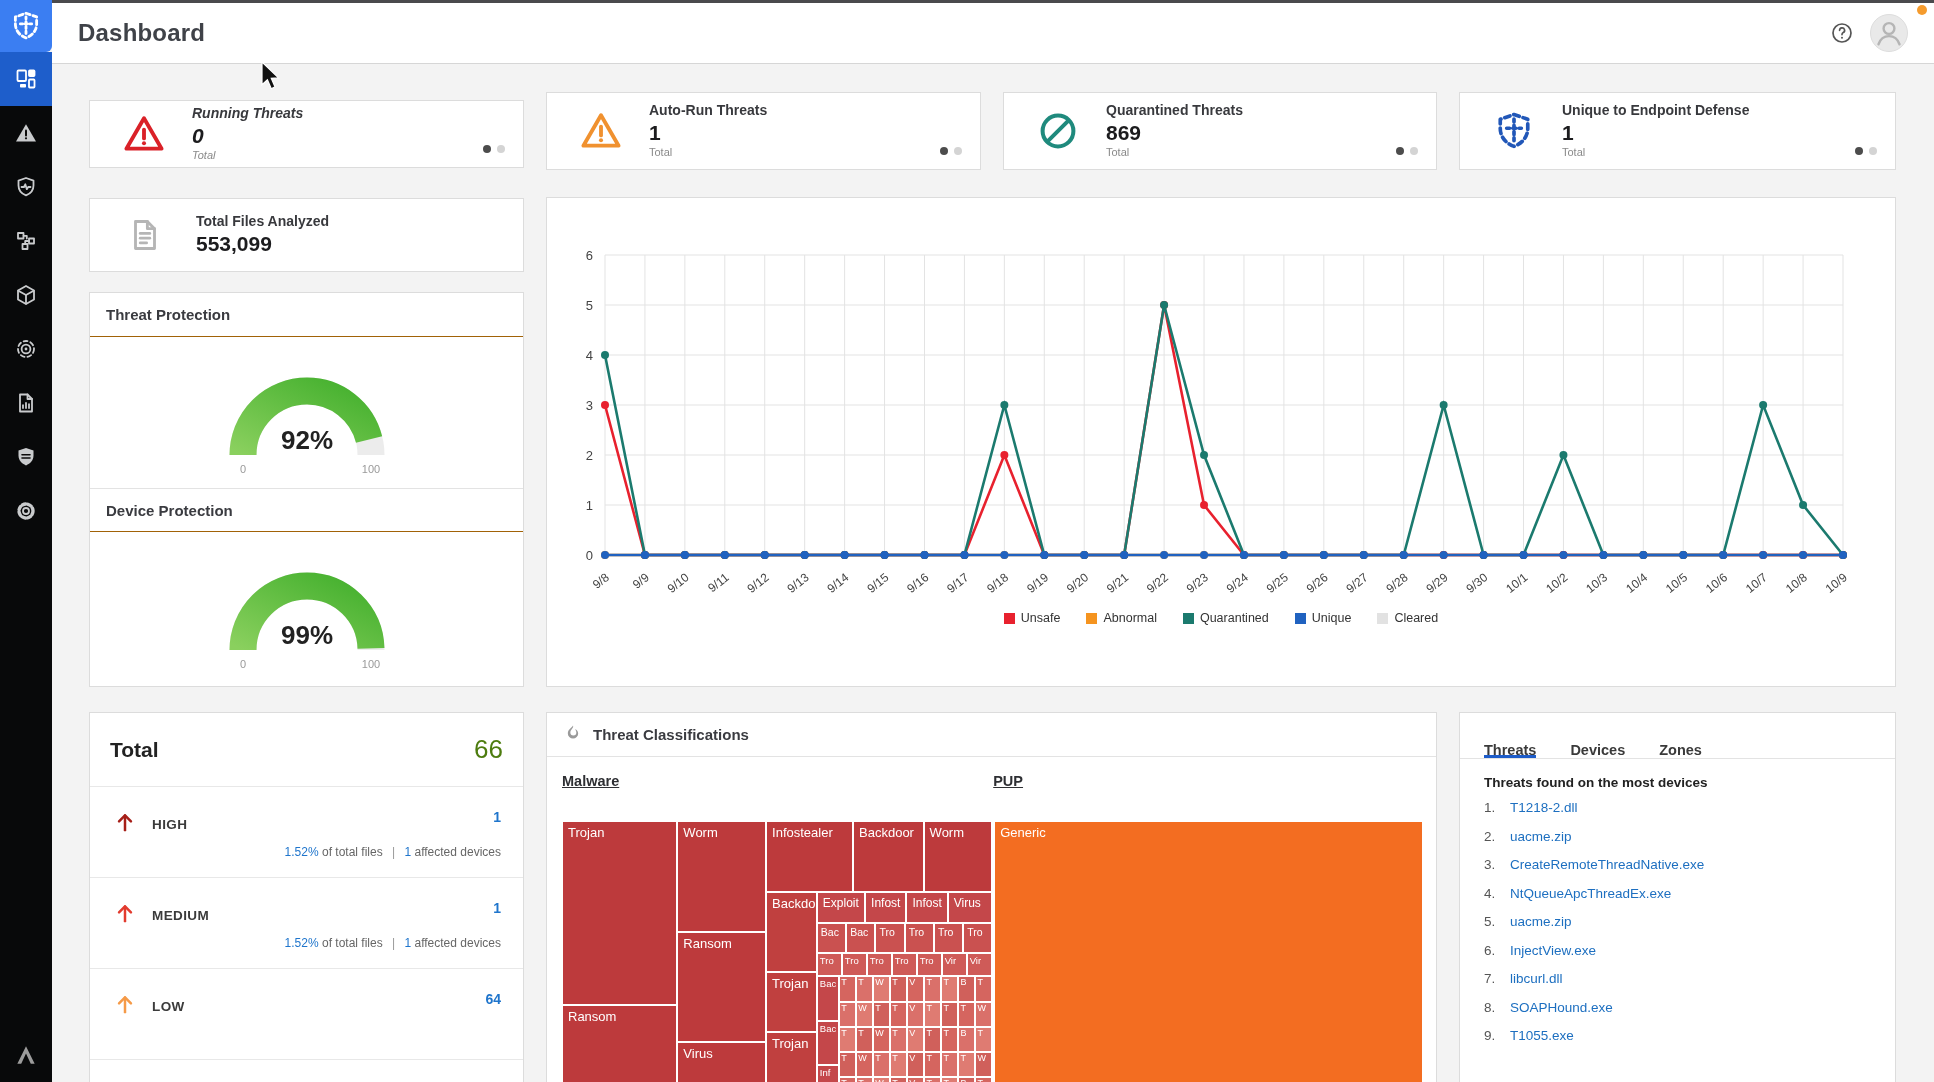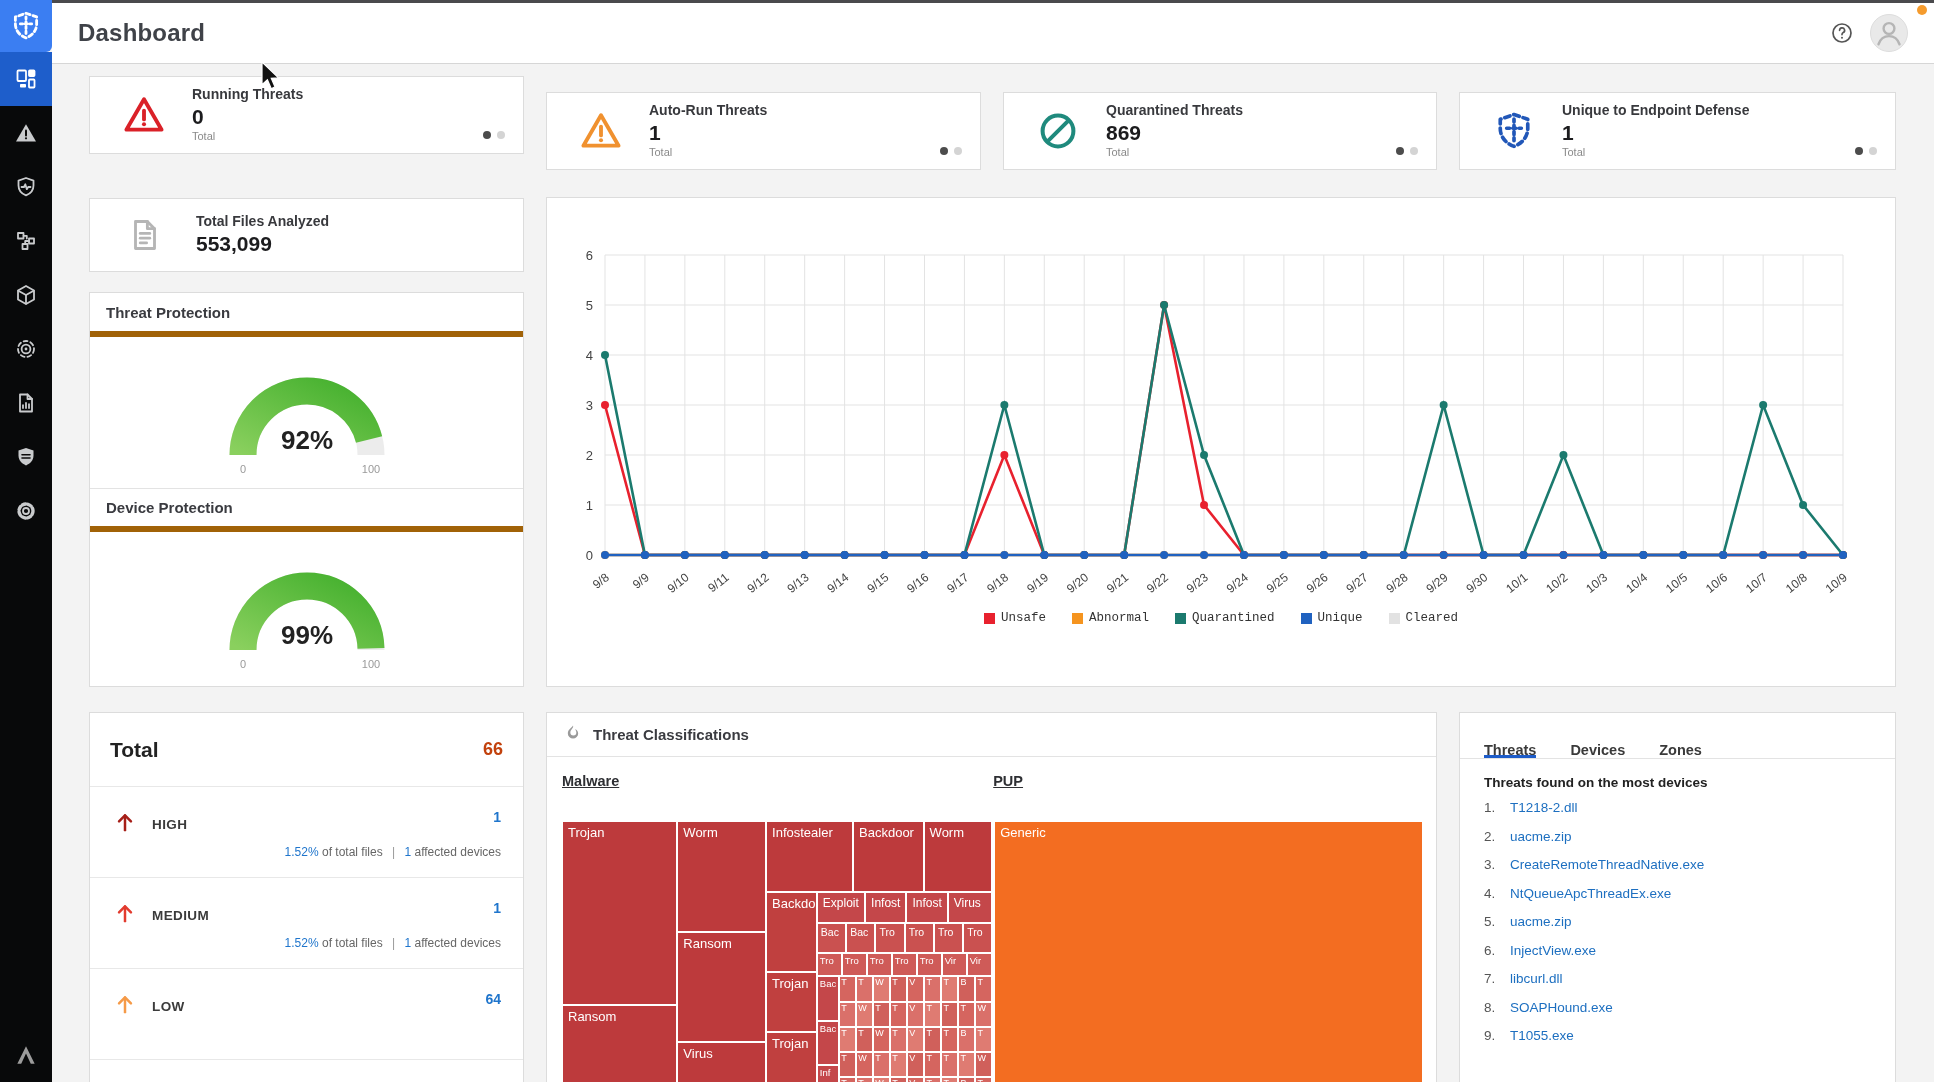--- a/index.html
+++ b/index.html
@@ -38,31 +38,31 @@
   .stat-value{font-size:21px;font-weight:700;color:#1c1c1e;}
   .stat-sub{font-size:11px;color:#8a8a8a;}
   .stat-dots{margin-left:auto;display:flex;gap:6px;align-self:flex-end;margin-bottom:14px;}
   .dot{width:8px;height:8px;border-radius:50%;}
   .dot.on{background:#4c4c4c;} .dot.off{background:#d4d4d4;}
   
   #files-card{display:flex;align-items:center;padding:0 18px;}
   
   #chart-wrap{padding:2px 6px 0 6px;}
   #legend-row{display:flex;justify-content:center;gap:26px;align-items:center;height:28px;}
-  .legend-item{display:flex;align-items:center;gap:6px;font-size:12.5px;color:#333;cursor:pointer;font-family:Liberation Mono, monospace;}
+  .legend-item{display:flex;align-items:center;gap:6px;font-size:12.5px;color:#333;cursor:pointer;}
   .legend-swatch{width:11px;height:11px;display:inline-block;}
   
   .gauge-section{height:151px;display:flex;flex-direction:column;align-items:center;justify-content:center;}
   .gauge-header{height:44px;padding:0 16px;display:flex;align-items:center;font-size:15px;font-weight:700;color:#3a3b40;
-    border-bottom:6px solid #a16207;border-top:1px solid #e3e3e3;}
+    border-bottom:1px solid #a16207;border-top:1px solid #e3e3e3;}
   .gauge-header:first-child{border-top:none;}
   
   #total-row{height:74px;display:flex;align-items:center;padding:0 20px;border-bottom:1px solid #e8e8e8;}
   #total-label{font-size:21px;font-weight:700;color:#222;}
-  #total-value{margin-left:auto;font-size:18px;font-weight:700;color:#c2410c;}
+  #total-value{margin-left:auto;font-size:26px;font-weight:400;color:#4d7c0f;}
   .prio-row{position:relative;height:91px;border-bottom:1px solid #e8e8e8;cursor:pointer;}
   .prio-arrow{position:absolute;left:22px;top:22px;width:26px;height:26px;}
   .prio-label{position:absolute;left:62px;top:30px;font-size:13.5px;font-weight:700;color:#3b3b3b;letter-spacing:.4px;}
   .prio-value{position:absolute;right:22px;top:22px;font-size:14px;font-weight:700;color:#1f75cc;}
   .prio-sub{position:absolute;right:22px;top:58px;font-size:12px;color:#666;}
   .prio-sub .blue{color:#1f75cc;}
   .prio-sub .sep{margin:0 6px;color:#999;}
   
   #class-groups{position:relative;height:34px;margin:8px 15px 0 15px;}
   .group-label{position:absolute;top:8px;font-size:14.5px;font-weight:700;color:#2e2f33;text-decoration:underline;}
@@ -179,21 +179,21 @@
         </svg></span>
     </div>
     <div id="side-bottom-logo">
       <span style="width:26px;height:26px;display:block"><svg viewBox="0 0 24 24" fill="none" stroke="currentColor" stroke-width="1.8" stroke-linecap="round" stroke-linejoin="round" width="100%" height="100%">
           <path d="M12 4 20 20h-3.6L12 10.6 7.6 20H4Z" fill="currentColor" stroke="none"></path>
         </svg></span>
     </div>
   </div>
 
 <div id="cards-row">
-    <div class="abs stat-card" style="left: 89px; top: 76px; width: 435px; height: 78px;">
+    <div class="abs stat-card" style="left: 89px; top: 100px; width: 435px; height: 68px; font-style: italic;">
       <span class="stat-icon" style="color:#da2128"><svg viewBox="0 0 24 24" fill="none" stroke="currentColor" stroke-width="1.8" stroke-linecap="round" stroke-linejoin="round" width="100%" height="100%">
           <path d="M12 3.4 21.6 20H2.4Z" stroke-width="2.1"></path>
           <line x1="12" y1="9.6" x2="12" y2="14.4" stroke-width="2.1"></line>
           <circle cx="12" cy="17" r="1.1" fill="currentColor" stroke="none"></circle>
         </svg></span>
      <span class="stat-texts">
        <span class="stat-title">Running Threats</span>
        <span class="stat-value">0</span>
        <span class="stat-sub">Total</span>
      </span>

